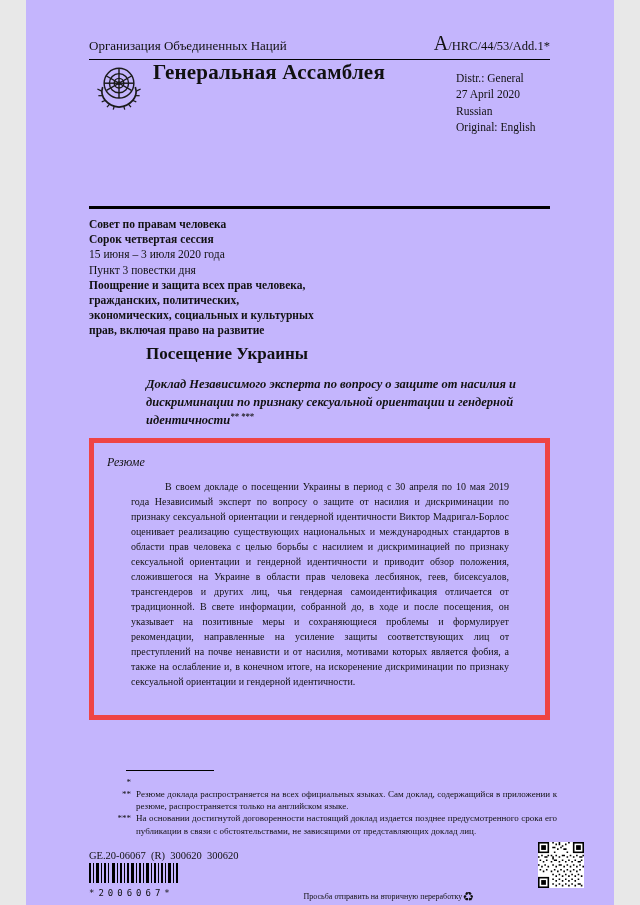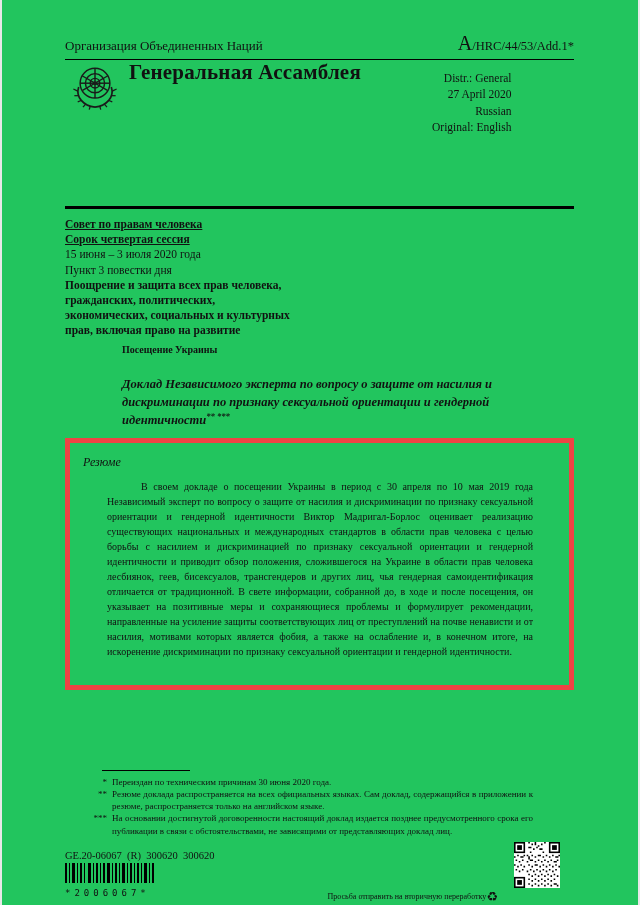--- a/index.html
+++ b/index.html
@@ -1,40 +1,40 @@
 <!DOCTYPE html>
 <html><head>
 <meta charset="utf-8">
 <style>
   html,body{margin:0;padding:0;background:#e8e8e8;}
   .page{
-    position:relative;width:636px;height:905px;margin:0 auto;background:#22c55e;
+    position:relative;width:588px;height:905px;margin:0 auto;background:#c4b5fd;
     font-family:"Liberation Serif","DejaVu Serif",serif;color:#111;overflow:hidden;
   }
   
   .top-header{
     position:absolute;left:63px;right:64px;top:33px;
     display:flex;justify-content:space-between;align-items:flex-end;
     border-bottom:1px solid #000;padding-bottom:5px;
   }
   .org-name{font-size:13px;}
   .doc-symbol{font-size:12.5px;white-space:nowrap;margin-left:36px;}
   .doc-symbol .big{font-size:20px;line-height:1;}
   
-  .masthead{position:absolute;left:63px;right:64px;top:60px;height:146px;text-align:right;}
+  .masthead{position:absolute;left:63px;right:64px;top:60px;height:146px;}
   .emblem{position:absolute;left:6px;top:4px;width:48px;height:48px;}
   .assembly-title{position:absolute;left:64px;top:0;font-size:21px;font-weight:bold;letter-spacing:.2px;}
   .distr-block{position:absolute;left:367px;top:10px;font-size:11.5px;line-height:1.42;}
   .thick-rule{position:absolute;left:63px;right:64px;top:206px;height:3px;background:#000;}
   
   .session{position:absolute;left:63px;top:217px;width:320px;font-size:11.5px;line-height:1.32;}
-  .session .b{font-weight:bold;text-decoration:underline;}
+  .session .b{font-weight:bold;}
   .agenda-title{font-weight:bold;width:234px;}
   
-  .report-title{position:absolute;left:120px;top:344px;font-size:10px;font-weight:bold;}
+  .report-title{position:absolute;left:120px;top:344px;font-size:17px;font-weight:bold;}
   .report-subtitle{position:absolute;left:120px;top:376px;width:372px;font-size:12.5px;font-weight:bold;line-height:1.4;font-style:italic;}
   .report-subtitle sup{font-size:8.5px;vertical-align:super;font-weight:bold;}
   
   .summary-box{
     position:absolute;left:63px;right:64px;top:438px;box-sizing:border-box;
     border:5px solid #ef4444;padding:12px 36px 26px 13px;
   }
   .summary-label{font-style:italic;font-size:12px;}
   .summary-para{
     margin:9px 0 0 24px;font-size:10px;line-height:1.5;
@@ -122,21 +122,20 @@
 
   <div class="summary-box">
     <div class="summary-label">Резюме</div>
     <p class="summary-para">В своем докладе о посещении Украины в период с 30 апреля по 10 мая 2019 года Независимый эксперт по вопросу о защите от насилия и дискриминации по признаку сексуальной ориентации и гендерной идентичности Виктор Мадригал-Борлос оценивает реализацию существующих национальных и международных стандартов в области прав человека с целью борьбы с насилием и дискриминацией по признаку сексуальной ориентации и гендерной идентичности и приводит обзор положения, сложившегося на Украине в области прав человека лесбиянок, геев, бисексуалов, трансгендеров и других лиц, чья гендерная самоидентификация отличается от традиционной. В свете информации, собранной до, в ходе и после посещения, он указывает на позитивные меры и сохраняющиеся проблемы и формулирует рекомендации, направленные на усиление защиты соответствующих лиц от преступлений на почве ненависти и от насилия, мотивами которых является фобия, а также на ослабление и, в конечном итоге, на искоренение дискриминации по признаку сексуальной ориентации и гендерной идентичности.</p>
   </div>
 
   <div class="footnote-sep"></div>
   <div class="footnotes">
     <div class="footnote">
       <span class="fn-marker">*</span>
-      <span class="fn-text">Переиздан по техническим причинам 30 июня 2020 года.</span>
     </div>
     <div class="footnote">
       <span class="fn-marker">**</span>
       <span class="fn-text">Резюме доклада распространяется на всех официальных языках. Сам доклад, содержащийся в приложении к резюме, распространяется только на английском языке.</span>
     </div>
     <div class="footnote">
       <span class="fn-marker">***</span>
       <span class="fn-text">На основании достигнутой договоренности настоящий доклад издается позднее предусмотренного срока его публикации в связи с обстоятельствами, не зависящими от представляющих доклад лиц.</span>
     </div>
   </div>

